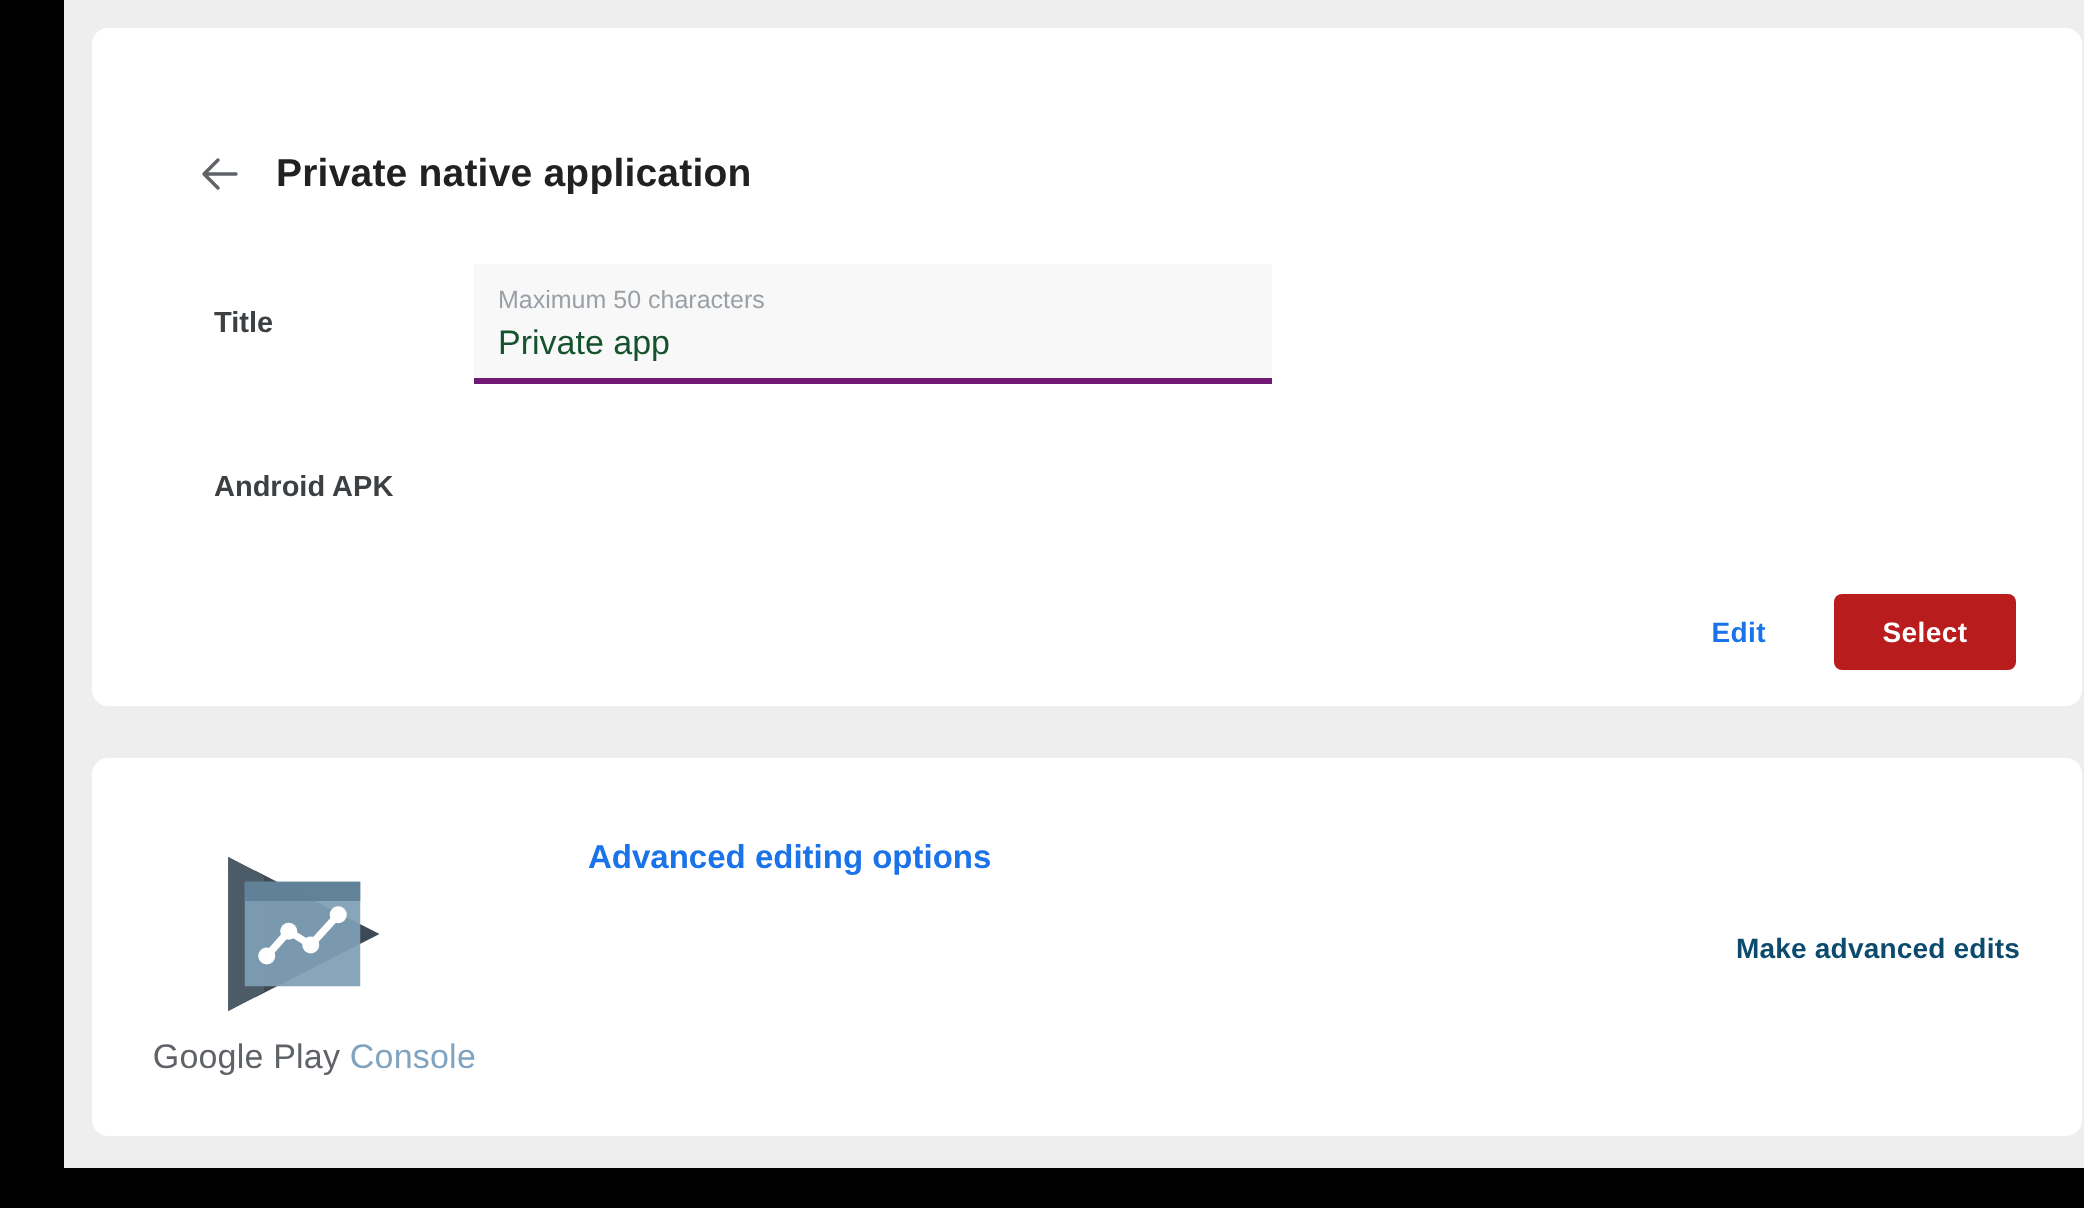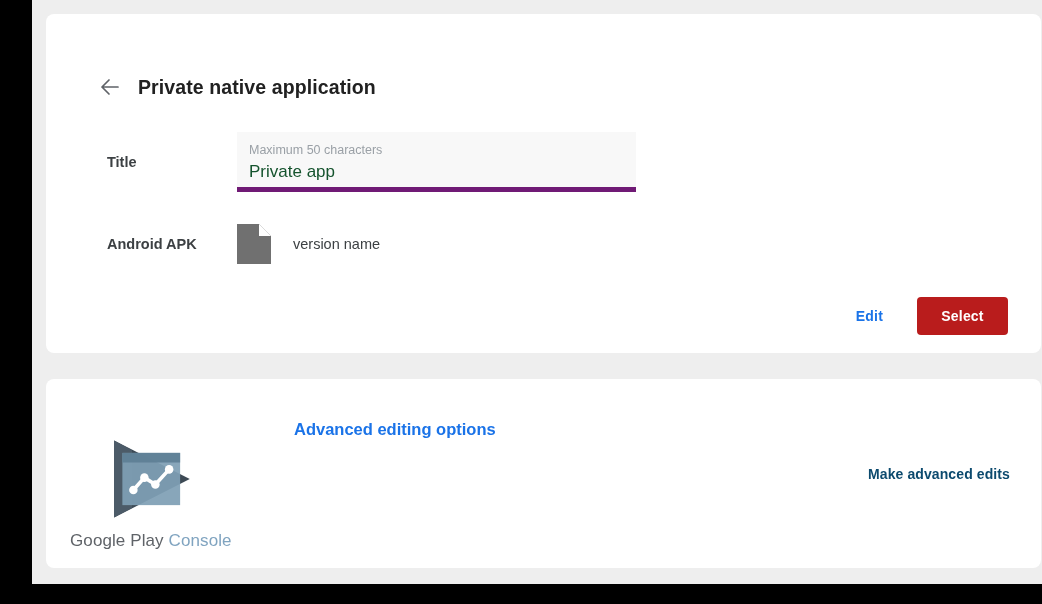--- a/index.html
+++ b/index.html
@@ -95,21 +95,21 @@
   #label-apk    { left: 61px; top: 222px; }
 
   
   #title-field {
     position: absolute;
     left: 191px;
     top: 118px;
     width: 399px;
     height: 60px;
     background: #f8f8f8;
-    border-bottom: 5px solid #701a75;
+    border-bottom: 3px solid #701a75;
     padding: 10px 12px 0 12px;
     cursor: text;
   }
 
   #title-hint {
     font-size: 12.5px;
     color: #9aa0a6;
     line-height: 17px;
     white-space: nowrap;
   }
@@ -175,23 +175,23 @@
     border-radius: 4px;
     cursor: pointer;
     font-family: inherit;
     letter-spacing: 0.2px;
   }
 
   
   #play-logo-block {
     position: absolute;
     left: 38px;
-    top: 435px;
+    top: 423px;
     width: 168px;
-    text-align: left;
+    text-align: right;
   }
 
   #play-logo-mark {
     width: 168px;
     height: 88px;
     display: block;
   }
 
   #play-wordmark {
     margin-top: 8px;
@@ -254,27 +254,20 @@
 
       <div class="row-label" id="label-title">Title</div>
 
       <div id="title-field">
         <div id="title-hint">Maximum 50 characters</div>
         <div id="title-value">Private app</div>
       </div>
 
       <div class="row-label" id="label-apk">Android APK</div>
 
-      <div id="apk-file">
-        <svg id="apk-icon" viewBox="0 0 34 40" aria-hidden="true">
-          <path d="M0 0 H22 L34 12 V40 H0 Z" fill="#707070"></path>
-          <path d="M22 0 L34 12 H22 Z" fill="#ffffff"></path>
-        </svg>
-        <div id="apk-version">version name</div>
-      </div>
 
       <div id="actions">
         <button id="edit-button">Edit</button>
         <button id="select-button">Select</button>
       </div>
     </div>
 
     <div class="card" id="card-advanced">
     </div>
 

